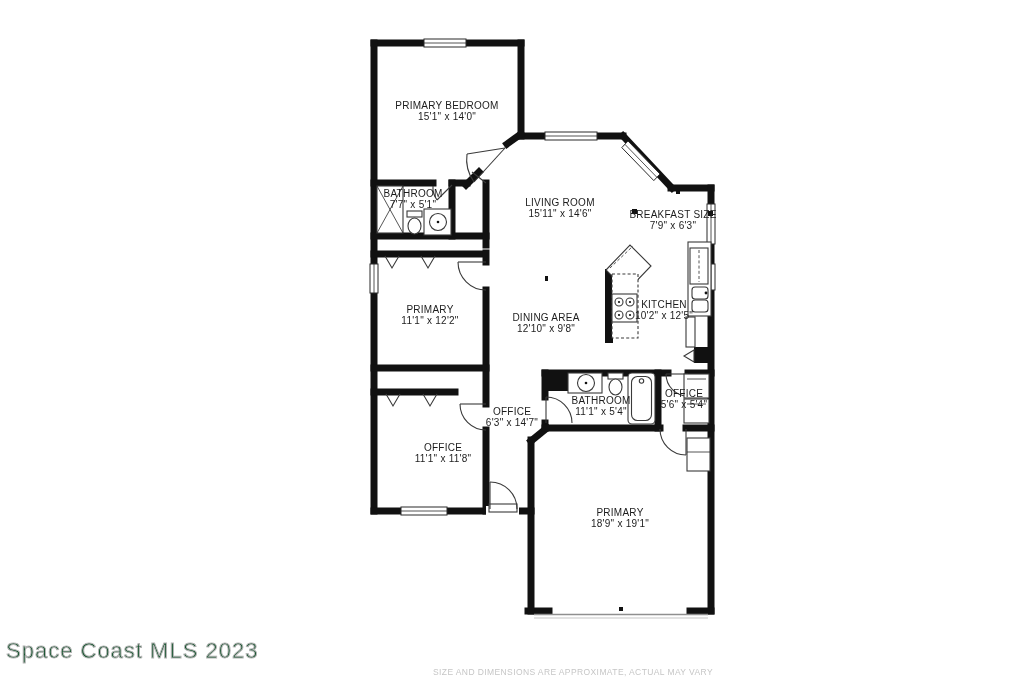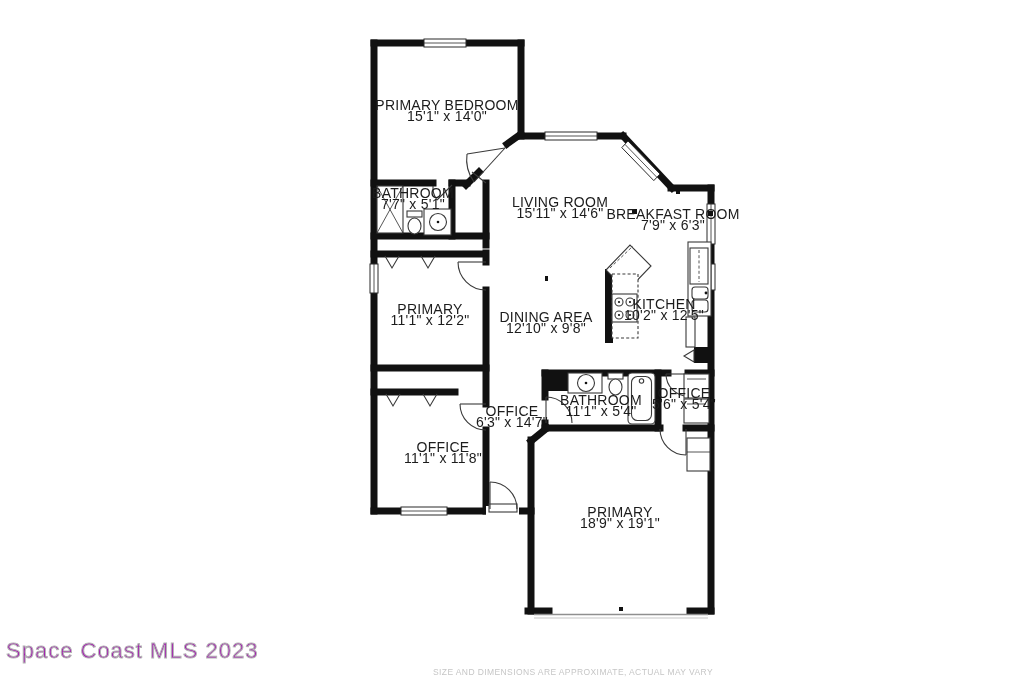--- a/index.html
+++ b/index.html
@@ -12,23 +12,23 @@
   .t{fill:none;stroke:#3a3a3a;stroke-width:1.1;}
   .t8{fill:none;stroke:#2a2a2a;stroke-width:.8;}
   .tf{fill:#fff;stroke:#3a3a3a;stroke-width:1.1;}
   .dash{stroke-dasharray:3 2.2;}
   .blk{fill:var(--wall,#111);stroke:none;}
   .win{fill:#fff;stroke:#2a2a2a;stroke-width:1;}
   .gd1{stroke:#8f8f8f;stroke-width:1.6;fill:none;}
   .gd2{stroke:#d9d9d9;stroke-width:1.6;fill:none;}
   
   .room-label{position:absolute;transform:translateX(-50%);text-align:center;
-    font-size:14px;line-height:11px;letter-spacing:.25px;color:var(--text,#1c1c1c);white-space:nowrap;}
+    font-size:10px;line-height:11px;letter-spacing:.25px;color:var(--text,#1c1c1c);white-space:nowrap;}
   .watermark{position:absolute;left:6px;top:638px;font-size:22px;letter-spacing:1px;
-    color:#a21caf;-webkit-text-stroke:1px #b5b5b5;}
+    color:#14532d;-webkit-text-stroke:1px #b5b5b5;}
   .floor-label{position:absolute;left:11px;top:704px;font-size:10px;letter-spacing:.6px;color:#b3b3b3;}
   .disclaimer{position:absolute;left:433px;top:667px;font-size:8.5px;letter-spacing:.4px;color:#c6c6c6;}
 </style>
 </head>
 <body>
 
 <div class="canvas">
 
 <svg width="1024" height="683" viewBox="0 0 1024 683">
 
@@ -267,21 +267,21 @@
   </div>
   <div class="room-label" style="left:413px;top:188px">
     <div>BATHROOM</div>
     <div>7'7" x 5'1"</div>
   </div>
   <div class="room-label" style="left:560px;top:197px">
     <div>LIVING ROOM</div>
     <div>15'11" x 14'6"</div>
   </div>
   <div class="room-label" style="left:673px;top:209px">
-    <div>BREAKFAST ROOM</div>
+    <div>BREAKFAST SIZE</div>
     <div>7'9" x 6'3"</div>
   </div>
   <div class="room-label" style="left:430px;top:304px">
     <div>PRIMARY</div>
     <div>11'1" x 12'2"</div>
   </div>
   <div class="room-label" style="left:546px;top:312px">
     <div>DINING AREA</div>
     <div>12'10" x 9'8"</div>
   </div>

